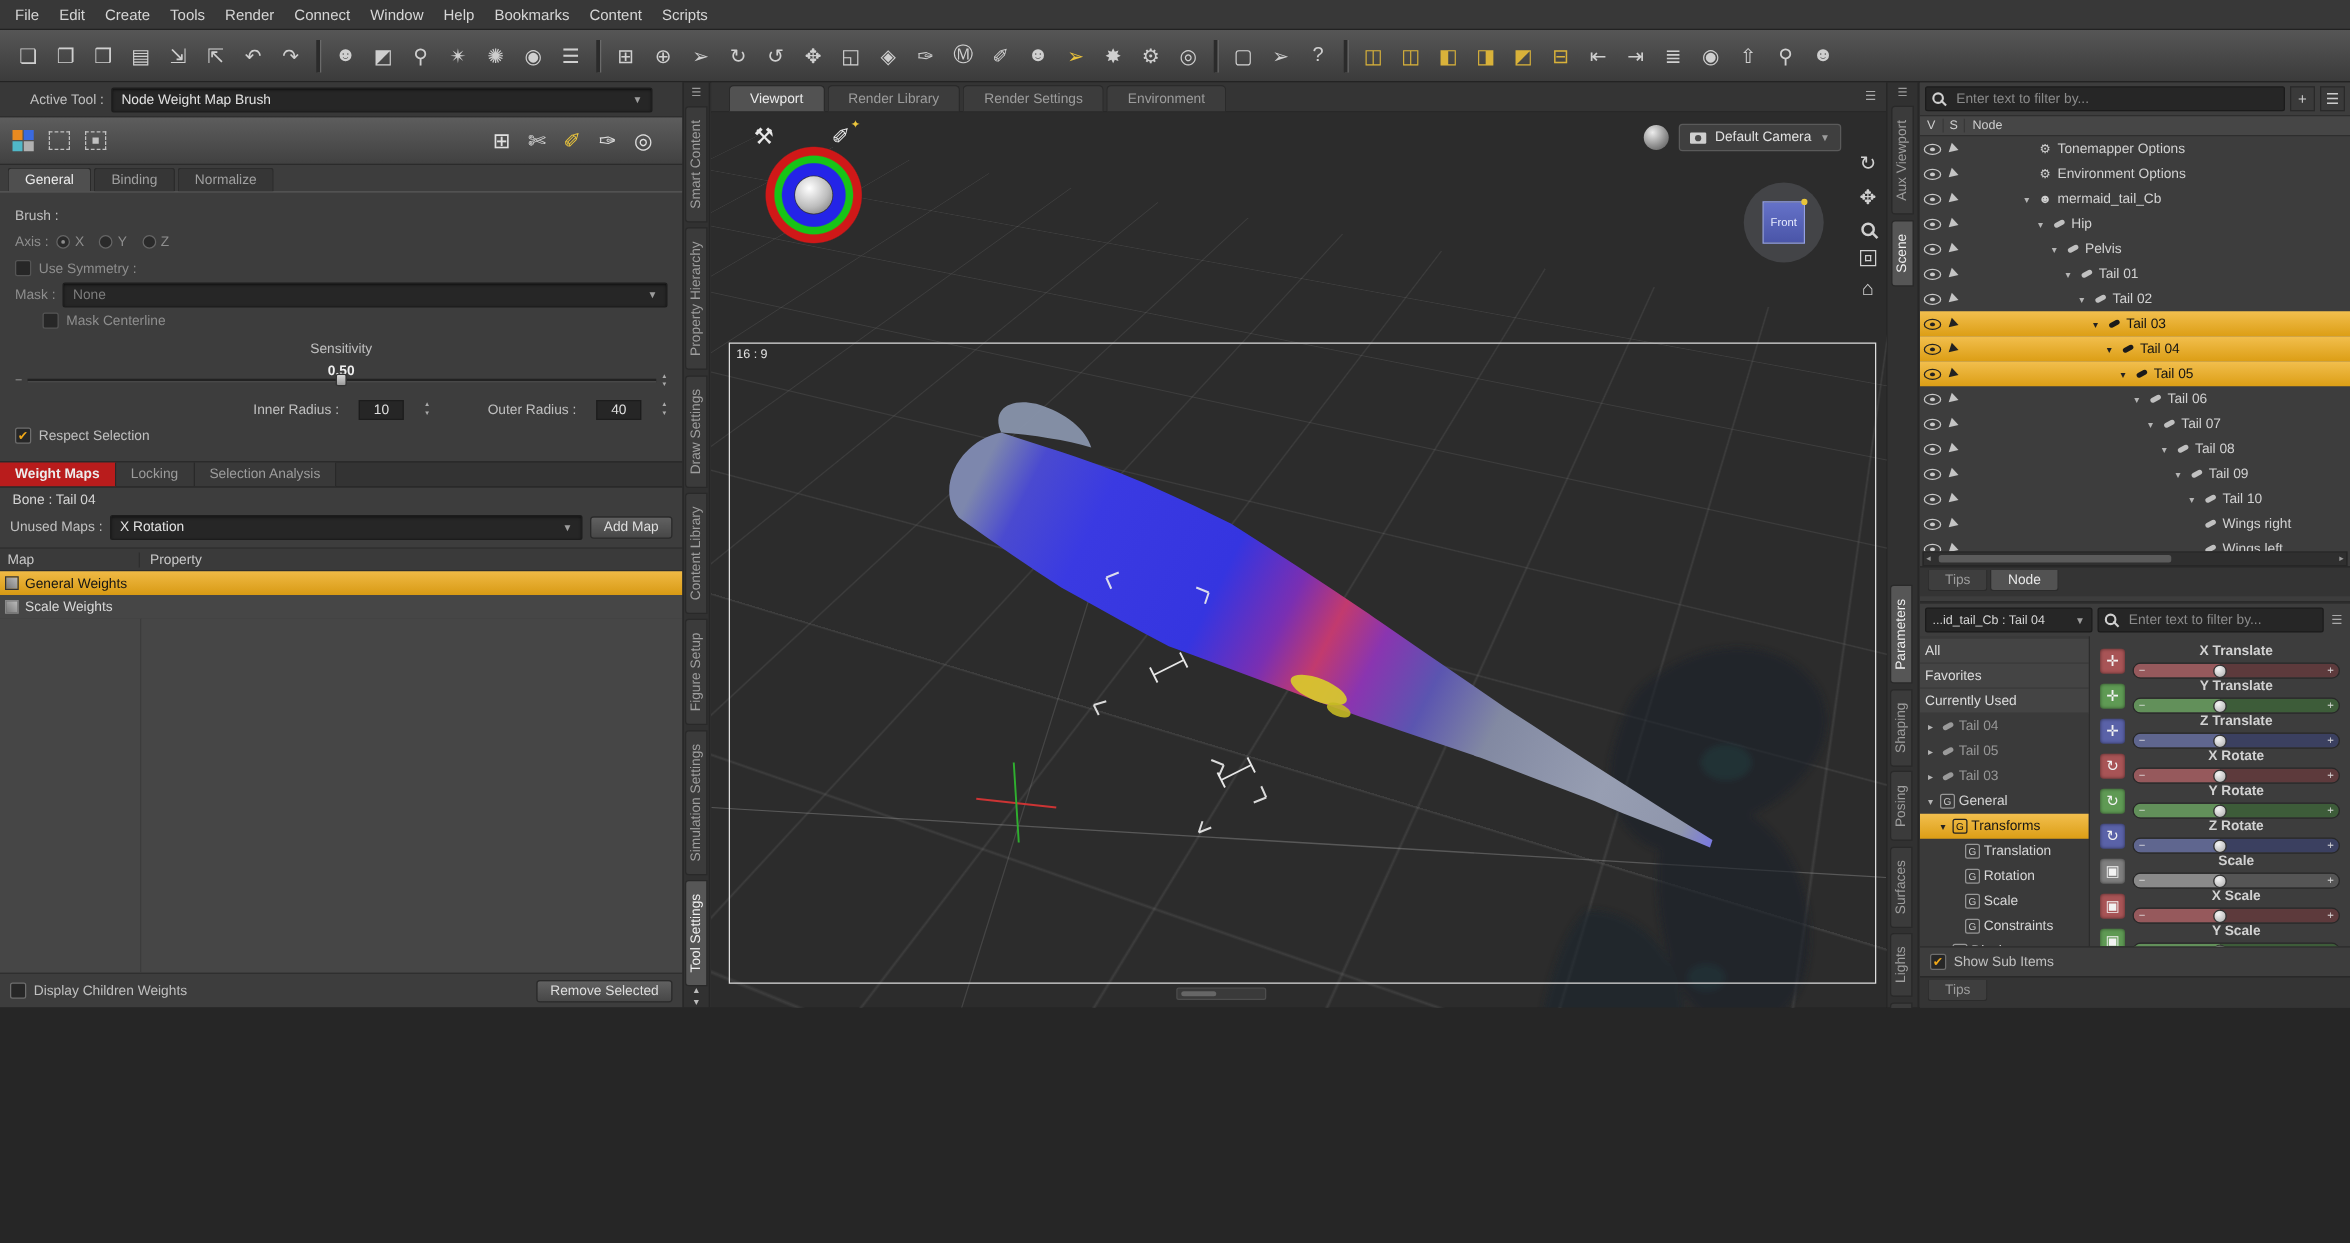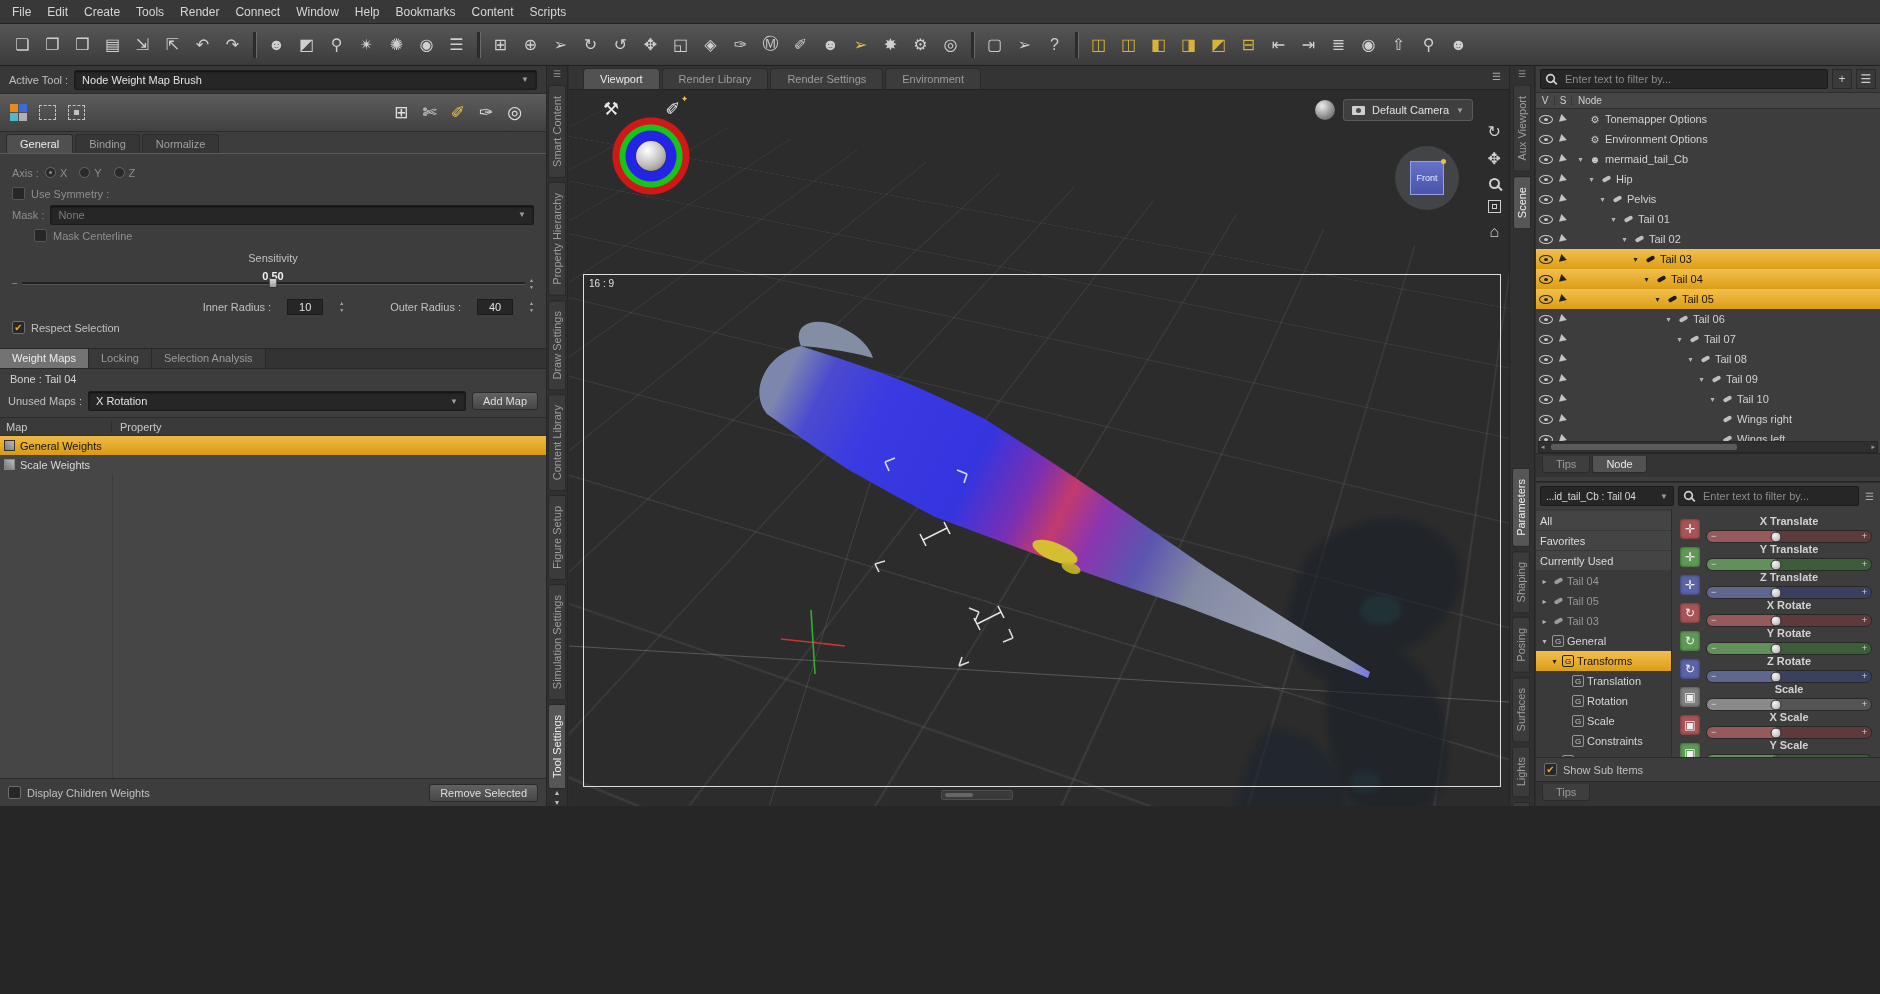--- a/index.html
+++ b/index.html
@@ -21,21 +21,21 @@
   #rightStrip{left:1509px;width:26px;border-left:1px solid #262626;border-right:1px solid #262626;}
   .strip-menu{font-size:9px;color:#9a9a9a;margin-bottom:3px;}
   .vtabs{display:flex;flex-direction:column;gap:4px;margin-top:3px;align-items:center;}
   .vtab{writing-mode:vertical-rl;transform:rotate(180deg);background:#3b3b3b;border:1px solid #292929;border-radius:0 3px 3px 0;color:#9f9f9f;font-size:11px;padding:10px 2px;white-space:nowrap;cursor:default;}
   .vtab.active{background:#565656;color:#efefef;}
   .stripArrows{margin-top:auto;margin-bottom:3px;display:flex;flex-direction:column;gap:3px;font-size:7px;color:#bdbdbd;align-items:center;}
   .grp2{position:absolute;top:402px;left:2px;display:flex;flex-direction:column;gap:4px;align-items:center;}
 
   
   .left-panel{position:absolute;top:66px;left:0;width:546px;bottom:0;background:#3d3d3d;display:flex;flex-direction:column;}
-  .atool-row{height:28px;display:flex;align-items:center;padding:0 9px;background:#383838;border-bottom:1px solid #2b2b2b;gap:6px;}
+  .atool-row{height:28px;display:flex;align-items:center;padding:0 24px;background:#383838;border-bottom:1px solid #2b2b2b;gap:6px;}
   .lab{color:#c0c0c0;font-size:11px;white-space:nowrap;}
   .lab.dim{color:#8e8e8e;}
   .dd{flex:1;height:20px;background:#262626;border:1px solid #1c1c1c;box-shadow:inset 0 1px 2px #101010;border-radius:2px;display:flex;align-items:center;padding:0 7px;color:#e2e2e2;font-size:11px;gap:4px;}
   .ddval{flex:1;white-space:nowrap;overflow:hidden;}
   .dd.dim-dd{color:#7d7d7d;}
   .dda{font-size:8px;color:#9d9d9d;}
   .ticons{height:38px;background:linear-gradient(#5d5d5d,#414141);border-bottom:1px solid #2b2b2b;display:flex;align-items:center;padding:0 10px;gap:12px;}
   .sq4{width:17px;height:17px;display:grid;grid-template-columns:1fr 1fr;grid-template-rows:1fr 1fr;gap:1px;}
   .sq4 i{display:block;}
   .sq4 .c1{background:#e88a20;}.sq4 .c2{background:#3a6ae0;}.sq4 .c3{background:#50b8c8;}.sq4 .c4{background:#b0b0b0;}
@@ -65,21 +65,21 @@
   .tinym{color:#9a9a9a;font-size:10px;}
   .htrack{flex:1;height:3px;background:#222;border-bottom:1px solid #555;position:relative;}
   .hhandle{position:absolute;left:50%;top:50%;transform:translate(-50%,-50%);width:9px;height:10px;background:linear-gradient(#d8d8d8,#9a9a9a);border:1px solid #333;border-radius:2px;}
   .steppers{display:flex;flex-direction:column;gap:1px;}
   .steppers span{font-size:5px;line-height:6px;color:#ababab;}
   .radii{justify-content:flex-end;gap:16px;margin-top:2px;}
   .radii .gap{width:14px;}
   .spinbox{width:36px;height:16px;background:#262626;border:1px solid #1c1c1c;color:#e0e0e0;display:flex;align-items:center;justify-content:center;font-size:11px;}
   .wmtabs{display:flex;height:21px;background:#333;border-top:1px solid #272727;border-bottom:1px solid #272727;margin-top:6px;}
   .wmtab{padding:3px 12px;font-size:11px;color:#9c9c9c;background:#393939;border-right:1px solid #292929;}
-  .wmtab.active{background:#737373;color:#ececec;}
+  .wmtab.active{background:#b91c1c;color:#ececec;font-weight:bold;}
   .bonerow{height:20px;display:flex;align-items:center;padding:0 10px;font-size:11px;color:#d6d6d6;}
   .unrow{height:24px;display:flex;align-items:center;gap:6px;padding:0 8px;}
   .btn{background:linear-gradient(#616161,#474747);border:1px solid #2a2a2a;border-radius:3px;padding:2px 10px;color:#dedede;font-size:11px;white-space:nowrap;}
   .mtable{flex:1;display:flex;flex-direction:column;border-top:1px solid #2b2b2b;margin-top:4px;}
   .mhead{height:18px;background:#3a3a3a;border-bottom:1px solid #2e2e2e;display:flex;align-items:center;font-size:11px;color:#c8c8c8;}
   .mc1{width:112px;padding-left:6px;border-right:1px solid #2e2e2e;}
   .mc2{flex:1;padding-left:8px;}
   .mrow{height:19px;display:flex;align-items:center;gap:5px;padding-left:4px;font-size:11px;color:#d8d8d8;background:#464646;}
   .mrow.selected{background:linear-gradient(#f0ba45,#d89a14);color:#141414;}
   .wmico{width:11px;height:11px;border:1px solid #888;background:linear-gradient(45deg,#777,#bbb);flex:none;}
@@ -135,21 +135,21 @@
   .hv{width:19px;text-align:center;border-right:1px solid #383838;}
   .hs{width:17px;text-align:center;border-right:1px solid #383838;}
   .hn{flex:1;padding-left:6px;}
   .rows{height:332px;overflow:hidden;}
   .srow{height:20px;display:flex;align-items:center;font-size:11px;color:#d2d2d2;white-space:nowrap;}
   .cell-v{width:19px;display:flex;justify-content:center;flex:none;}
   .cell-s{width:17px;display:flex;justify-content:center;flex:none;}
   .eye{width:14px;height:9px;border:1px solid #c8c8c8;border-radius:50%;position:relative;}
   .eye::after{content:"";position:absolute;inset:2px 4px;border-radius:50%;background:#c8c8c8;}
   .ptr{width:0;height:0;border-left:7px solid #c4c4c4;border-top:4px solid transparent;border-bottom:4px solid transparent;transform:rotate(18deg);}
-  .ncontent{display:flex;align-items:center;gap:3px;}
+  .ncontent{display:flex;align-items:center;gap:3px;margin-left:41px;}
   .exp{width:9px;font-size:8px;color:#b5b5b5;text-align:center;flex:none;}
   .nicon{width:14px;display:inline-flex;justify-content:center;align-items:center;font-size:10px;color:#cfcfcf;flex:none;}
   .nicon.v-gear::before{content:"⚙";}
   .nicon.v-figure::before{content:"☻";}
   .nicon.v-bone::before{content:"";width:9px;height:4px;background:#c0c0c0;border-radius:2px;transform:rotate(-28deg);}
   .srow.selected{background:linear-gradient(#f2bf4e,#dc9e15);color:#141414;}
   .srow.selected .eye{border-color:#222;}
   .srow.selected .eye::after{background:#222;}
   .srow.selected .ptr{border-left-color:#222;}
   .srow.selected .exp{color:#222;}
@@ -293,20 +293,23 @@
       </span>
     </div>
     <div class="gtabs">
 
     <span class="gtab active">General</span>
         <span class="gtab">Binding</span>
         <span class="gtab">Normalize</span>
       </div>
 
     <div class="form">
+      <div class="frow">
+          <span class="lab">Brush :</span>
+        </div>
       <div class="frow">
         <span class="lab dim">Axis :</span>
         <span class="axis">
 
         <span class="axopt">
               <span class="rad on"></span>
               <span class="axl">X</span>
             </span>
             <span class="axopt">
               <span class="rad"></span>

